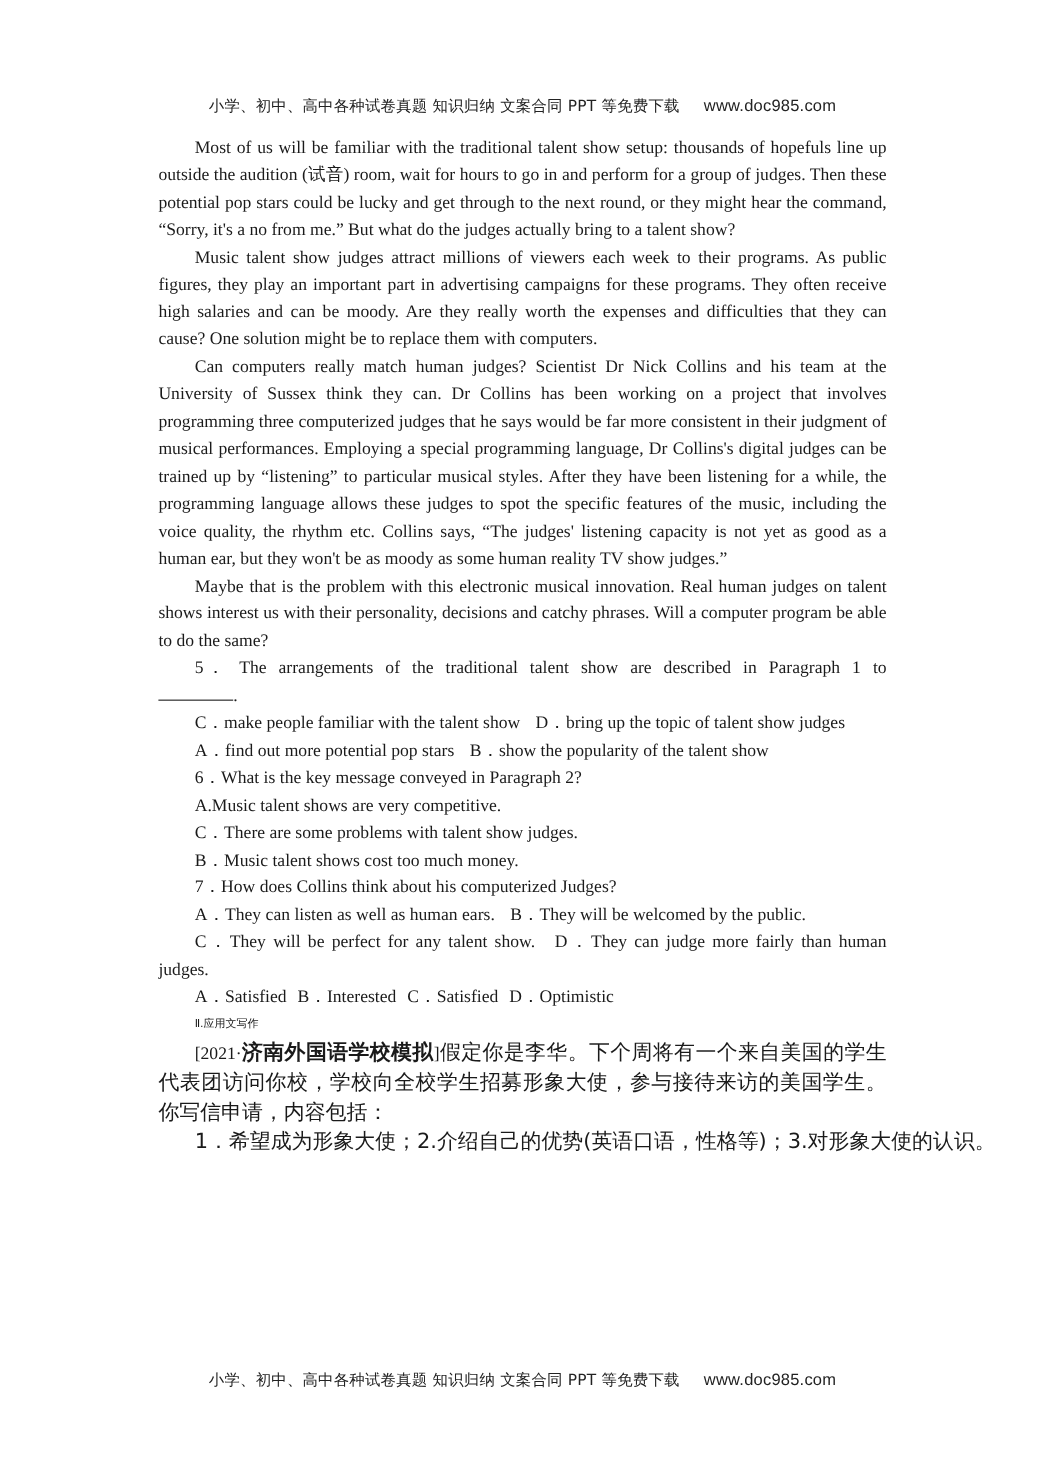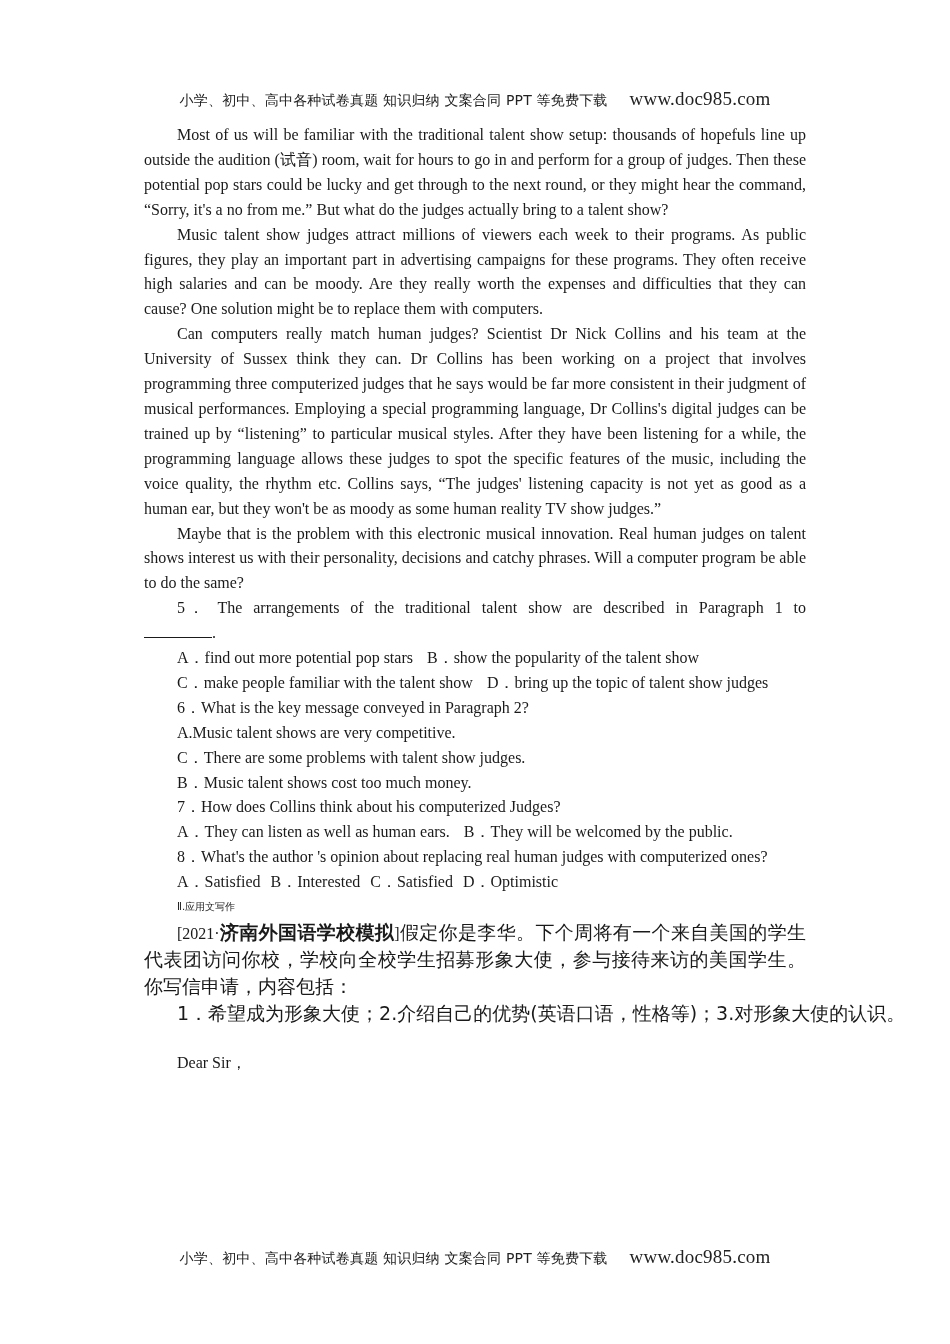--- a/index.html
+++ b/index.html
@@ -6,21 +6,21 @@
     body {
       width: 950px; height: 1344px; position: relative; overflow: hidden;
       font-family: "Liberation Serif", "DejaVu Serif", serif;
       color: #1a1a1a;
     }
     .hdr {
       position: absolute; left: 0; width: 950px; text-align: center;
       font-family: "DejaVu Sans", "Liberation Sans", sans-serif;
       font-size: 14px; color: #222; letter-spacing: 0.2px;
     }
-    .hdr .url { margin-left: 22px; font-family: Liberation Serif, serif; font-size: 19px; margin-top: 31px; }
+    .hdr .url { margin-left: 22px; font-family: Liberation Sans, sans-serif; font-size: 15px; margin-top: 31px; }
     #page-header { top: 88px; }
     #page-footer { top: 1246px; }
 
     .content {
       position: absolute; left: 144px; top: 123px; width: 662px;
       font-size: 16px; line-height: 24.9px;
     }
     .p { text-indent: 33px; text-align: justify; margin: 0; }
     .p.last-left { text-align-last: left; }
     .ind { padding-left: 33px; margin: 0; white-space: nowrap; }
@@ -42,45 +42,46 @@
 
 <div class="content">
   <p class="p">Most of us will be familiar with the traditional talent show setup: thousands of hopefuls line up outside the audition (试音) room, wait for hours to go in and perform for a group of judges. Then these potential pop stars could be lucky and get through to the next round, or they might hear the command, “Sorry, it's a no from me.” But what do the judges actually bring to a talent show?</p>
   <p class="p">Music talent show judges attract millions of viewers each week to their programs. As public figures, they play an important part in advertising campaigns for these programs. They often receive high salaries and can be moody. Are they really worth the expenses and difficulties that they can cause? One solution might be to replace them with computers.</p>
   <p class="p">Can computers really match human judges? Scientist Dr Nick Collins and his team at the University of Sussex think they can. Dr Collins has been working on a project that involves programming three computerized judges that he says would be far more consistent in their judgment of musical performances. Employing a special programming language, Dr Collins's digital judges can be trained up by “listening” to particular musical styles. After they have been listening for a while, the programming language allows these judges to spot the specific features of the music, including the voice quality, the rhythm etc. Collins says, “The judges' listening capacity is not yet as good as a human ear, but they won't be as moody as some human reality TV show judges.”</p>
   <p class="p">Maybe that is the problem with this electronic musical innovation. Real human judges on talent shows interest us with their personality, decisions and catchy phrases. Will a computer program be able to do the same?</p>
 
   <p class="q5">5． The arrangements of the traditional talent show are described in Paragraph 1 to</p>
   <p class="noind"><span class="blank"></span><span>.</span></p>
   <p class="ind">
-    <span>A．find out more potential pop stars</span><span class="gap"></span><span>B．show the popularity of the talent show</span>
+    <span>C．make people familiar with the talent show</span><span class="gap"></span><span>D．bring up the topic of talent show judges</span>
   </p>
   <p class="ind">
-    <span>C．make people familiar with the talent show</span><span class="gap"></span><span>D．bring up the topic of talent show judges</span>
+    <span>A．find out more potential pop stars</span><span class="gap"></span><span>B．show the popularity of the talent show</span>
   </p>
 
   <p class="ind">6．What is the key message conveyed in Paragraph 2?</p>
   <p class="ind">A.Music talent shows are very competitive.</p>
   <p class="ind">C．There are some problems with talent show judges.</p>
   <p class="ind">B．Music talent shows cost too much money.</p>
 
   <p class="ind">7．How does Collins think about his computerized Judges?</p>
   <p class="ind">
     <span>A．They can listen as well as human ears.</span><span class="gap"></span><span>B．They will be welcomed by the public.</span>
   </p>
+  <p class="p last-left" style="text-indent:33px;">
+    <span>C．They will be perfect for any talent show.</span><span class="gap" style="width:18px"></span><span>D．They can judge more fairly than human judges.</span>
+  </p>
 
-  <p class="ind">8．What's the author 's opinion about replacing real human judges with computerized ones?</p>
   <p class="ind">
     <span>A．Satisfied</span><span class="gap" style="width:10px"></span><span>B．Interested</span><span class="gap" style="width:10px"></span><span>C．Satisfied</span><span class="gap" style="width:10px"></span><span>D．Optimistic</span>
   </p>
 
   <p class="section-title">Ⅱ.应用文写作</p>
   <p class="p last-left">
     <span>[2021·</span><span class="cjk bold">济南外国语学校模拟</span><span>]</span><span class="cjk">假定你是李华。下个周将有一个来自美国的学生代表团访问你校，学校向全校学生招募形象大使，参与接待来访的美国学生。你写信申请，内容包括：</span>
   </p>
   <p class="ind cjk">1．希望成为形象大使；2.介绍自己的优势(英语口语，性格等)；3.对形象大使的认识。</p>
   <div class="spacer"></div>
-  <p class="ind">Dear Sir，</p>
 </div>
 
 <div id="page-footer" class="hdr">
   <span>小学、初中、高中各种试卷真题  知识归纳  文案合同  PPT 等免费下载</span><span class="url">www.doc985.com</span>
 </div>
 
 </body></html>

